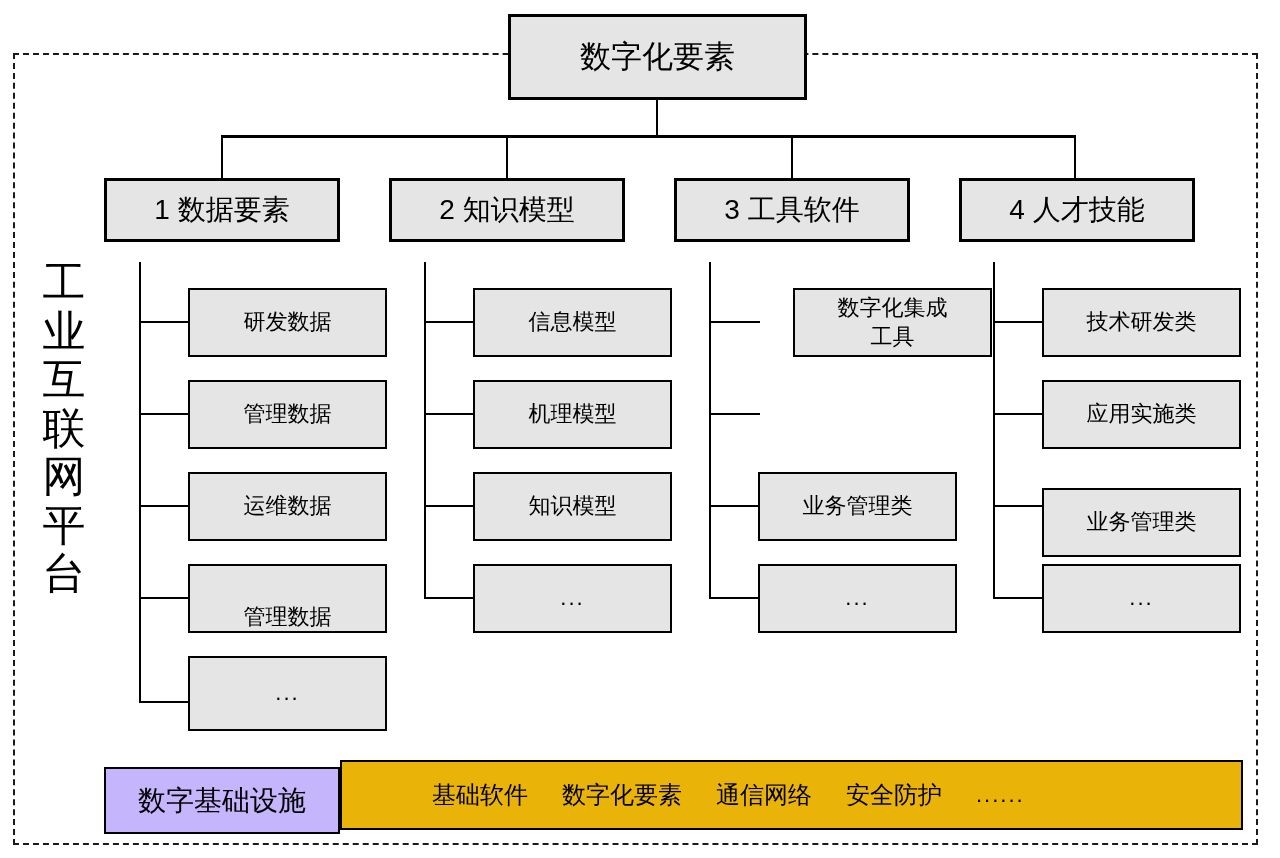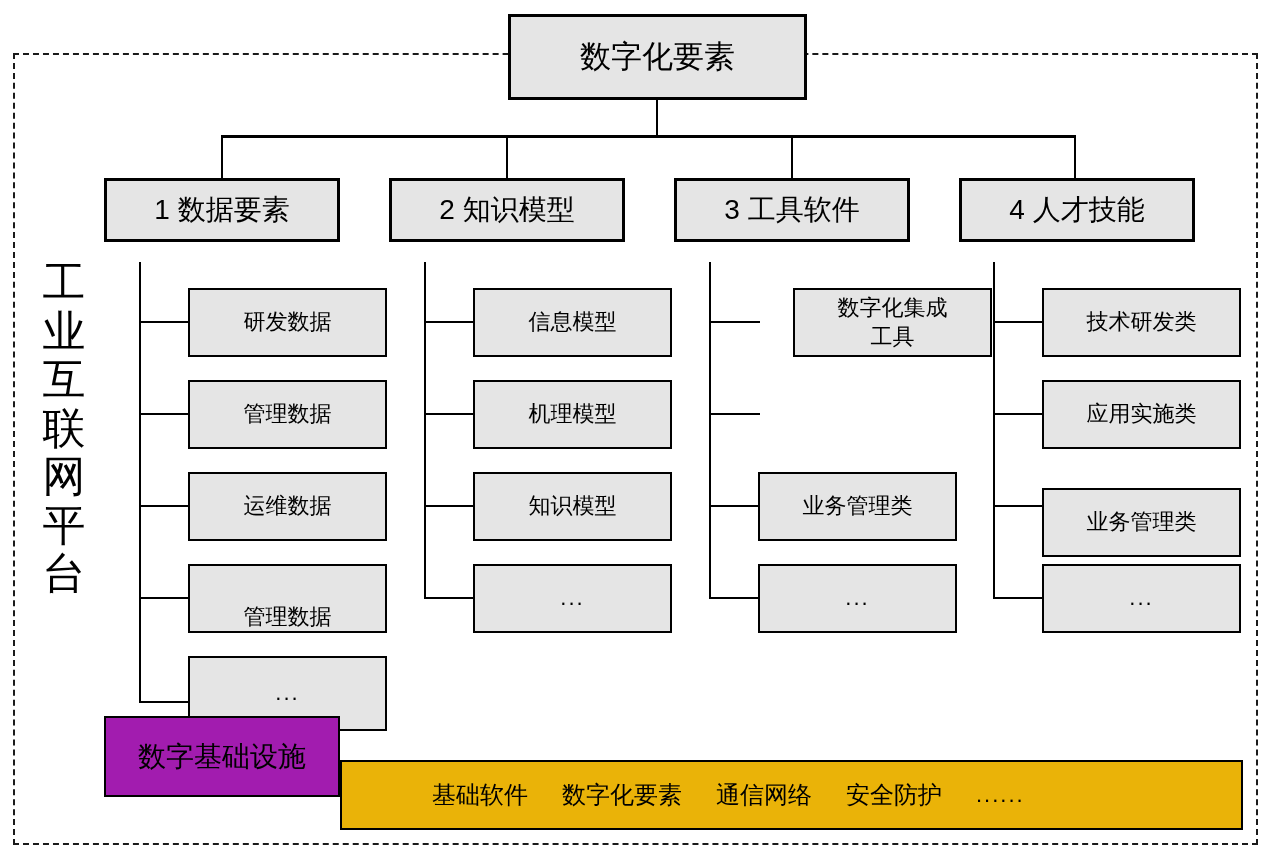--- a/index.html
+++ b/index.html
@@ -98,24 +98,24 @@
     display:flex;
     align-items:center;
     gap:34px;
     margin-left:90px;
     font-size:24px;
   }
   #infra-items .infra-item{white-space:nowrap;}
   #infra-items .infra-item.dots{letter-spacing:2px;font-size:22px;}
   #infra-label{
     position:absolute;
-    left:104px; top:716px;
-    width:236px; height:81px;
-    box-sizing:border-box;
-    background:#a21caf;
+    left:104px; top:767px;
+    width:236px; height:67px;
+    box-sizing:border-box;
+    background:#c4b5fd;
     border:2.8px solid #000000;
     display:flex;
     align-items:center;
     justify-content:center;
     font-size:28px;
     z-index:4;
   }
 
   
   .conn{position:absolute;background:#000000;z-index:1;}

